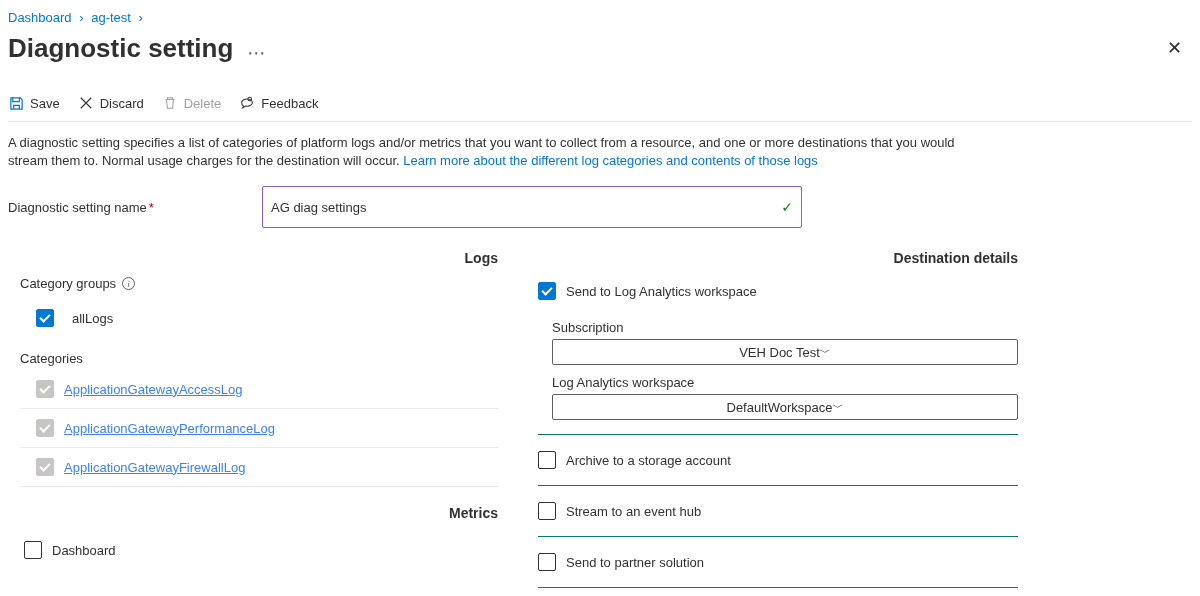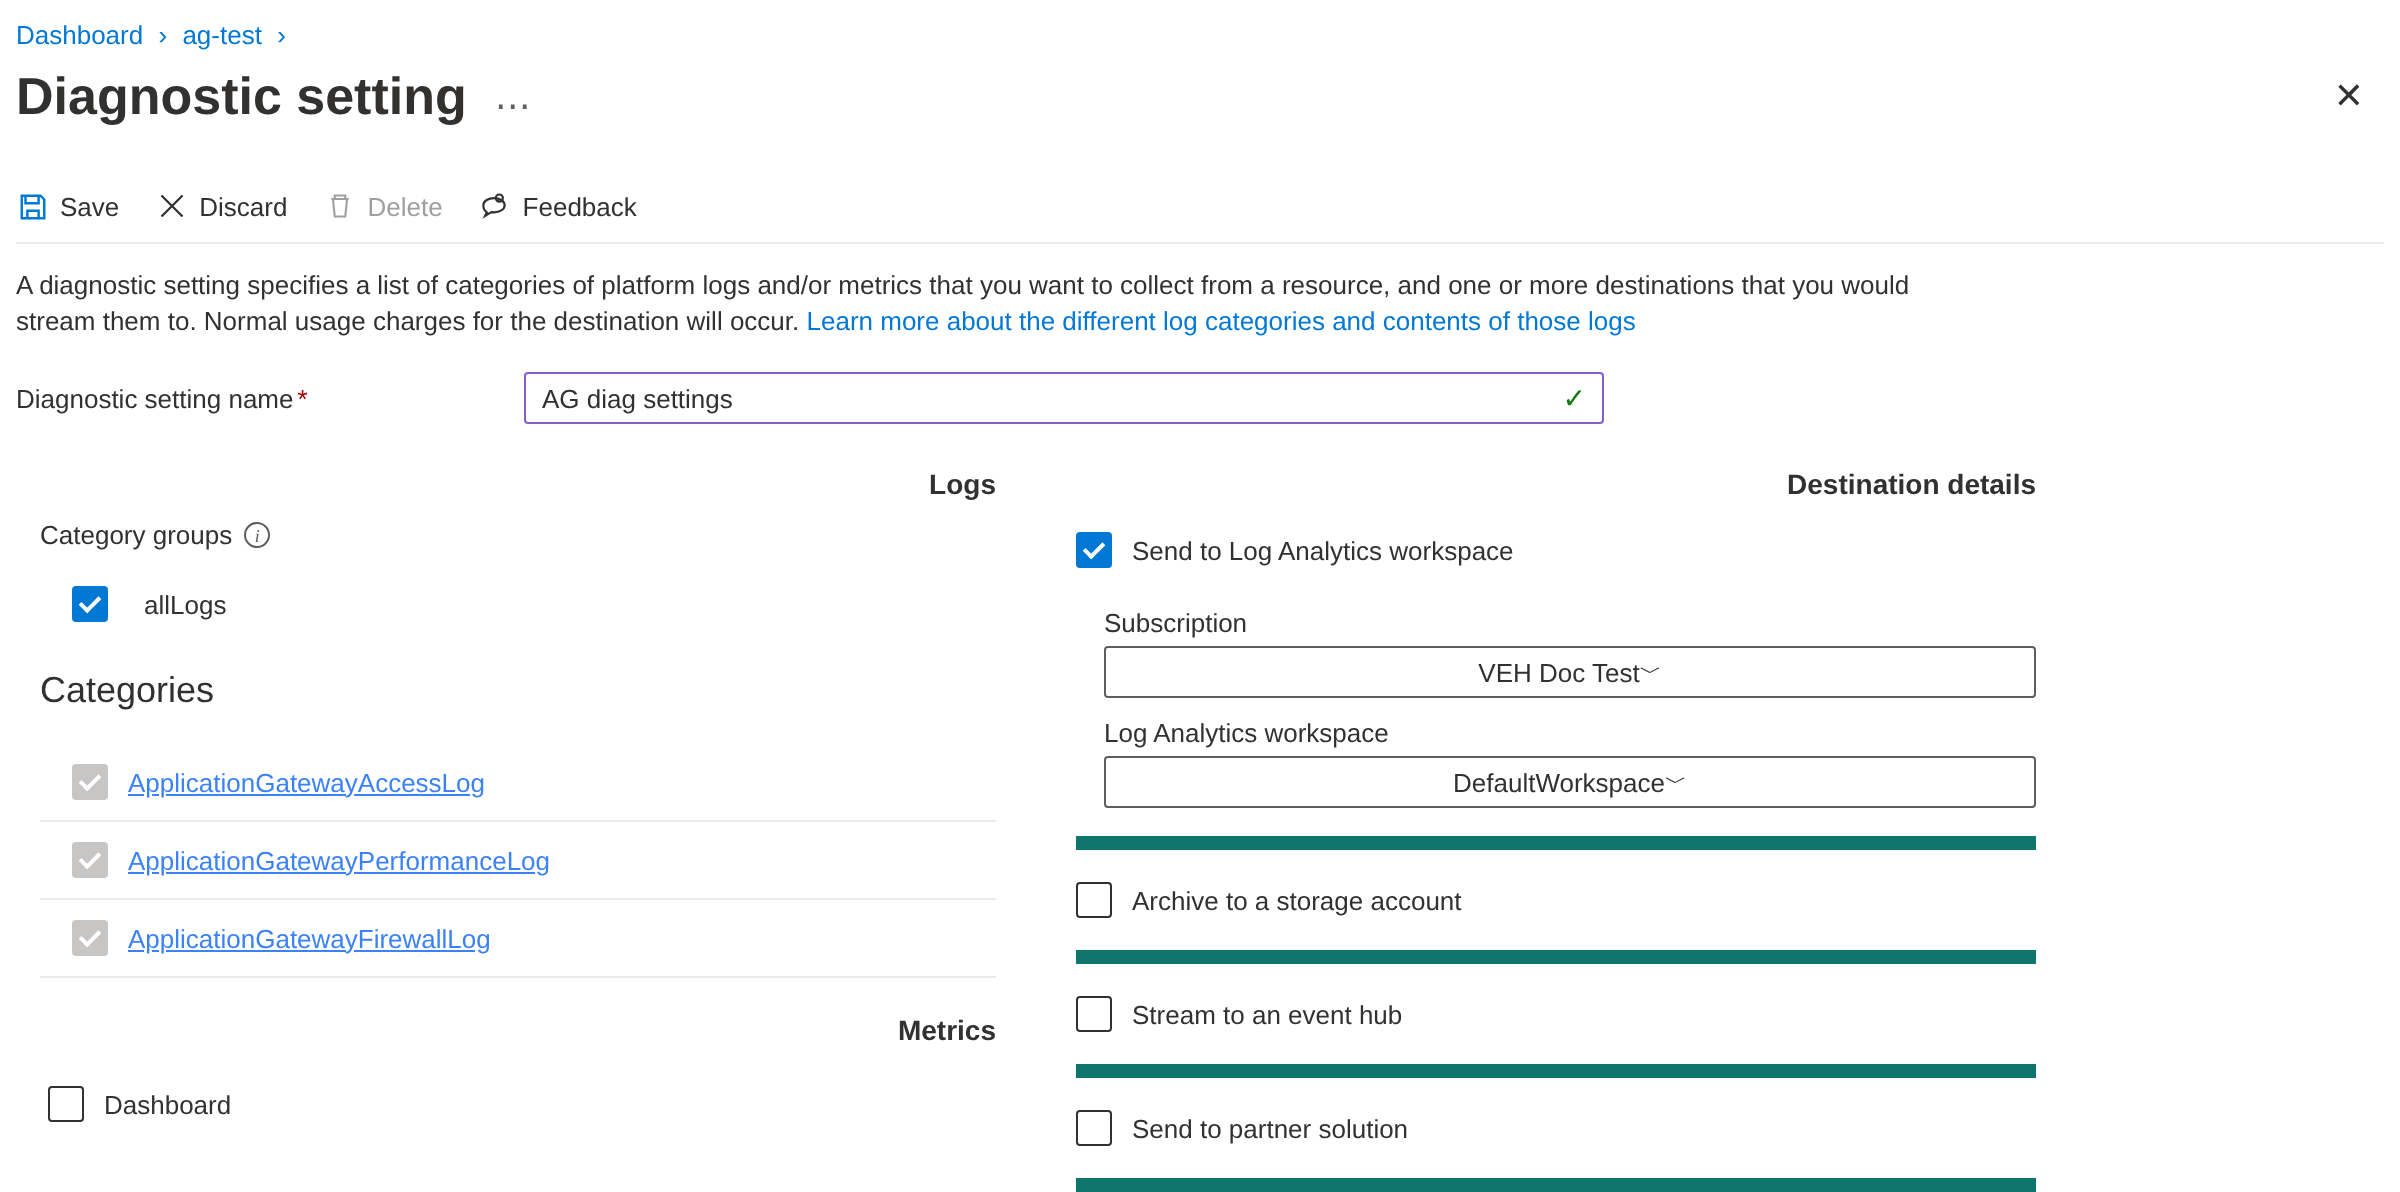--- a/index.html
+++ b/index.html
@@ -26,21 +26,21 @@
   .tb-item { display: inline-flex; align-items: center; gap: 6px; font-size: 13px; cursor: pointer; color: #323130; }
   .tb-item.disabled { color: #a19f9d; cursor: default; align-items: center; }
   .tb-icon { display: inline-flex; width: 16px; height: 16px; align-items: center; justify-content: center; }
   .intro { padding: 12px 0 10px 0; font-size: 13px; line-height: 18px; max-width: 980px; }
   .intro a { color: #0078d4; text-decoration: none; }
   .name-row { display: flex; align-items: center; gap: 4px; margin: 6px 0 16px 0; }
   .name-label { width: 250px; font-size: 13px; }
   .req { color: #a80000; margin-left: 2px; }
   .name-input-wrap {
     display: flex; align-items: center; border: 1px solid #8661c5;
-    height: 26px; width: 540px; padding: 0 8px; border-radius: 2px;
+    height: 42px; width: 540px; padding: 0 8px; border-radius: 2px;
   }
   .name-input {
     flex: 1; border: none; outline: none; font-size: 13px; height: 100%;
     font-family: inherit; color: #323130;
   }
   .check-ok { color: #107c10; font-size: 14px; }
   .columns { display: flex; gap: 40px; }
   .col-left { width: 490px; }
   .col-right { flex: 1; max-width: 480px; }
   .section-title { font-size: 14px; font-weight: 600; margin: 6px 0 10px 0; text-align: right; }
@@ -68,31 +68,31 @@
   }
   .checkbox.disabled { background: #f3f2f1; border-color: #c8c6c4; }
   .checkbox.disabled.checked { background: #c8c6c4; border-color: #c8c6c4; }
   .checkbox.disabled.checked::after {
     content: ""; width: 4px; height: 8px; border: solid #fff;
     border-width: 0 2px 2px 0; transform: rotate(45deg); margin-top: -2px;
   }
   .cb-label { font-size: 13px; }
   .cb-label.disabled { color: #3b82f6; text-decoration: underline; }
   .cat-list { margin-left: 12px; }
-  .dest-item { border-bottom: 7px solid #0f766e; padding-bottom: 8px; margin-bottom: 10px;}
+  .dest-item { border-bottom: 1px solid #0f766e; padding-bottom: 8px; margin-bottom: 10px;}
   .dest-cb-row { display: flex; align-items: center; gap: 10px; padding: 6px 0 8px 0; }
   .field-label { font-size: 13px; margin: 10px 0 4px 0; display: block; color: #323130; }
   .dropdown {
     display: flex; align-items: center; justify-content: center;
     border: 1px solid #605e5c; height: 26px; padding: 0 8px;
     font-size: 13px; border-radius: 2px; cursor: pointer; width: 100%;
   }
   .chev { font-size: 11px; color: #323130; }
   .dest-sub { padding: 2px 0 6px 14px; }
-  .cat-head { font-size: 18px; margin: 14px 0 16px 0; font-weight: 400;}
+  .cat-head { font-size: 13px; margin: 14px 0 4px 0; font-weight: 400;}
 </style>
 </head>
 <body>
 
 <div class="outer">
   <div class="breadcrumb">
     <a>Dashboard</a>
     <span class="sep">›</span>
     <a>ag-test</a>
     <span class="sep">›</span>

